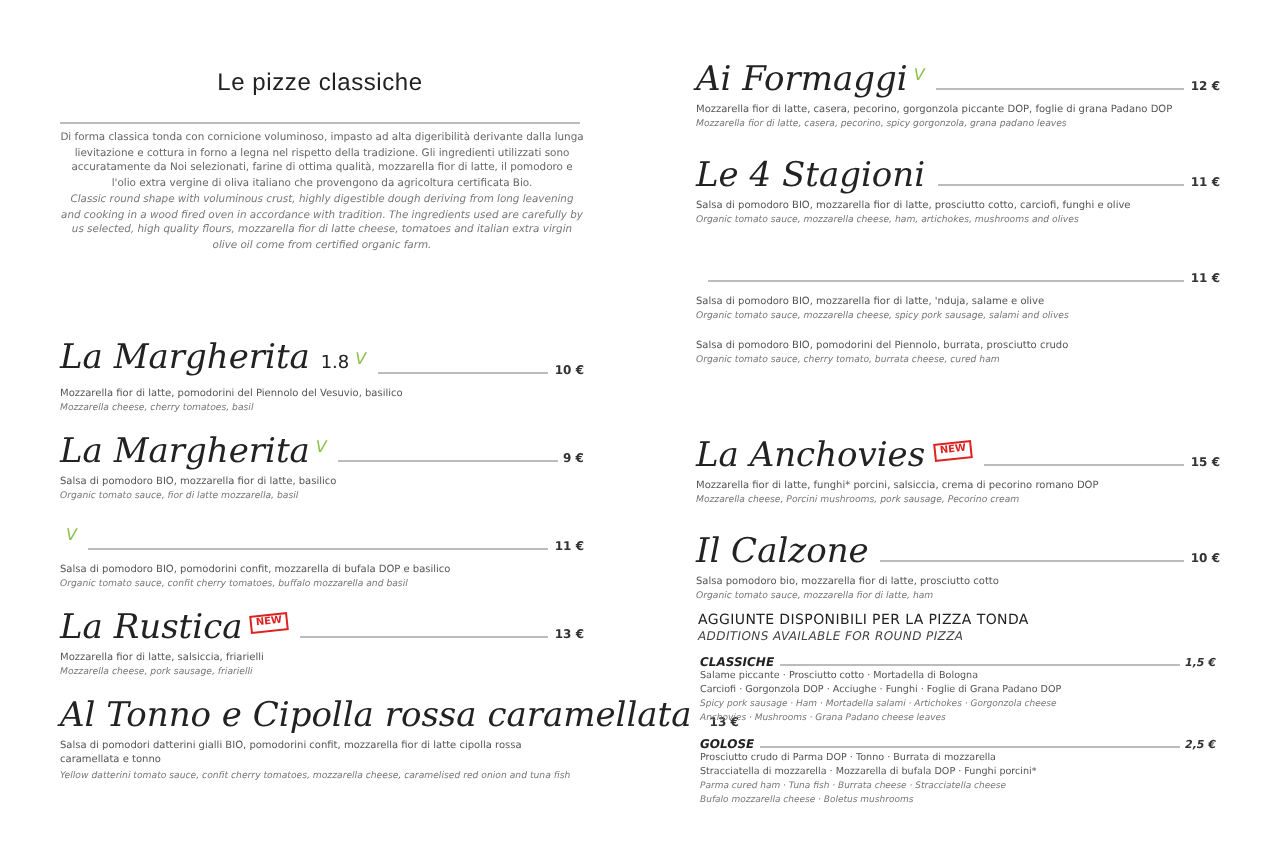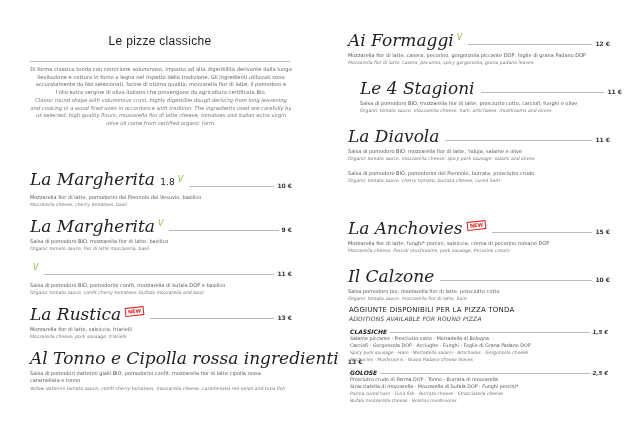--- a/index.html
+++ b/index.html
@@ -84,51 +84,50 @@
         <span class="item-name"><span>La Rustica</span></span>
         <span class="new-badge">NEW</span>
         <span class="dots"></span>
         <span class="price">13 €</span>
       </div>
       <div class="desc-it">Mozzarella fior di latte, salsiccia, friarielli</div>
       <div class="desc-en">Mozzarella cheese, pork sausage, friarielli</div>
     </div>
     <div class="item" style="top: 344px; left: 30px; width: 262px;">
       <div class="item-head">
-        <span class="item-name"><span>Al Tonno e Cipolla rossa ingredienti</span></span>
+        <span class="item-name"><span>Al Tonno e Cipolla rossa caramellata</span></span>
         <span class="dots"></span>
         <span class="price">13 €</span>
       </div>
       <div class="desc-it">Salsa di pomodori datterini gialli BIO, pomodorini confit, mozzarella fior di latte cipolla rossa caramellata e tonno</div>
       <div class="desc-en">Yellow datterini tomato sauce, confit cherry tomatoes, mozzarella cheese, caramelised red onion and tuna fish</div>
     </div>
   </div>
 <div id="right-items">
     <div class="item" style="top: 26px; left: 348px; width: 262px;">
       <div class="item-head">
         <span class="item-name"><span>Ai Formaggi</span></span>
         <span class="veg">V</span>
         <span class="dots"></span>
         <span class="price">12 €</span>
       </div>
       <div class="desc-it">Mozzarella fior di latte, casera, pecorino, gorgonzola piccante DOP, foglie di grana Padano DOP</div>
       <div class="desc-en">Mozzarella fior di latte, casera, pecorino, spicy gorgonzola, grana padano leaves</div>
     </div>
-    <div class="item" style="top: 74px; left: 360px; width: 262px;">
+    <div class="item" style="top: 74px; left: 348px; width: 262px;">
       <div class="item-head">
         <span class="item-name"><span>Le 4 Stagioni</span></span>
         <span class="dots"></span>
         <span class="price">11 €</span>
       </div>
       <div class="desc-it">Salsa di pomodoro BIO, mozzarella fior di latte, prosciutto cotto, carciofi, funghi e olive</div>
       <div class="desc-en">Organic tomato sauce, mozzarella cheese, ham, artichokes, mushrooms and olives</div>
     </div>
     <div class="item" style="top: 122px; left: 348px; width: 262px;">
       <div class="item-head">
-        <span class="item-name"><span>La Diavola</span></span>
         <span class="dots"></span>
         <span class="price">11 €</span>
       </div>
       <div class="desc-it">Salsa di pomodoro BIO, mozzarella fior di latte, 'nduja, salame e olive</div>
       <div class="desc-en">Organic tomato sauce, mozzarella cheese, spicy pork sausage, salami and olives</div>
     </div>
     <div class="item" style="top: 168px; left: 348px; width: 262px;">
       <div class="desc-it">Salsa di pomodoro BIO, pomodorini del Piennolo, burrata, prosciutto crudo</div>
       <div class="desc-en">Organic tomato sauce, cherry tomato, burrata cheese, cured ham</div>
     </div>

